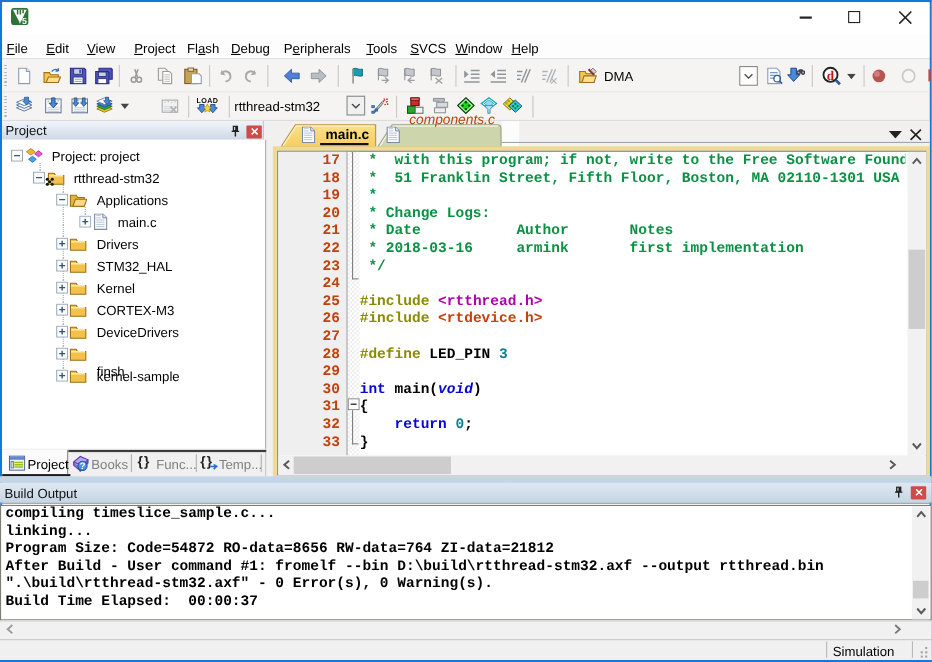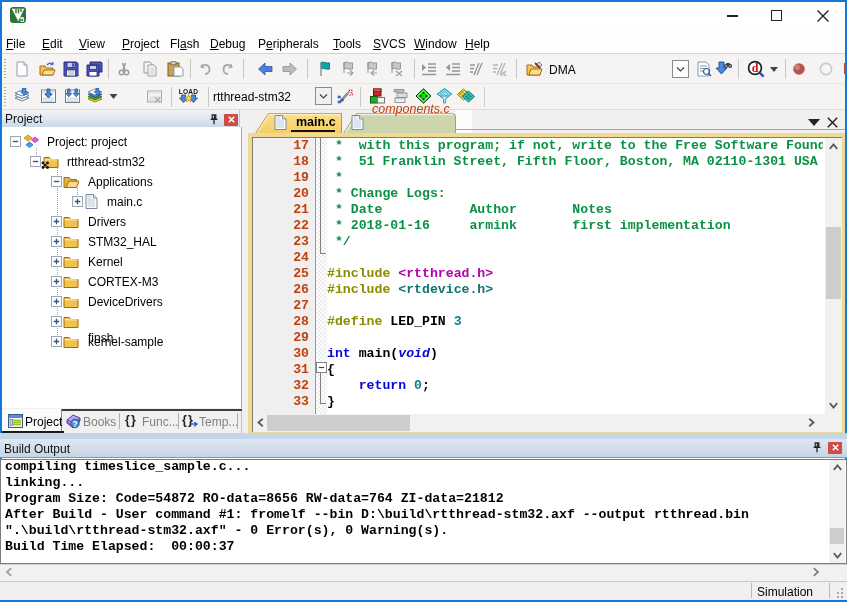--- a/index.html
+++ b/index.html
@@ -644,25 +644,25 @@
       </svg>
   <div class="abs" style="left:320px;top:373px;width:1.4px;height:31px;background:#808080;"></div>
   <div class="abs" style="left:320px;top:402.5px;width:6px;height:1.4px;background:#808080;"></div>
 
   <div class="abs" style="left:327px;top:138px;width:496px;height:275px;overflow:hidden;">
     <div class="mono" style="color:#000;"><span style="color:#0a9144;"> *  with this program; if not, write to the Free Software Foundation, Inc.,</span>
 <span style="color:#0a9144;"> *  51 Franklin Street, Fifth Floor, Boston, MA 02110-1301 USA</span>
 <span style="color:#0a9144;"> *</span>
 <span style="color:#0a9144;"> * Change Logs:</span>
 <span style="color:#0a9144;"> * Date           Author       Notes</span>
-<span style="color:#0a9144;"> * 2018-01-16     armink       first implementation</span>
+<span style="color:#0a9144;"> * 2018-03-16     armink       first implementation</span>
 <span style="color:#0a9144;"> */</span>
 
 <span style="color:#8b8b00;">#include</span> <span style="color:#b000b0;">&lt;rtthread.h&gt;</span>
-<span style="color:#8b8b00;">#include</span> <span style="color:#0f766e;">&lt;rtdevice.h&gt;</span>
+<span style="color:#8b8b00;">#include</span> <span style="color:#c2410c;">&lt;rtdevice.h&gt;</span>
 
 <span style="color:#8b8b00;">#define</span> LED_PIN <span style="color:#108090;">3</span>
 
 <span style="color:#0606d6;">int</span> main(<span style="color:#0606d6;font-style:italic;">void</span>)
 {
     <span style="color:#0606d6;">return</span> <span style="color:#108090;">0</span>;
 }</div>
   </div>
 
   <div class="abs" style="left:825px;top:138px;width:17px;height:276px;background:#f1f1f1;"></div>

